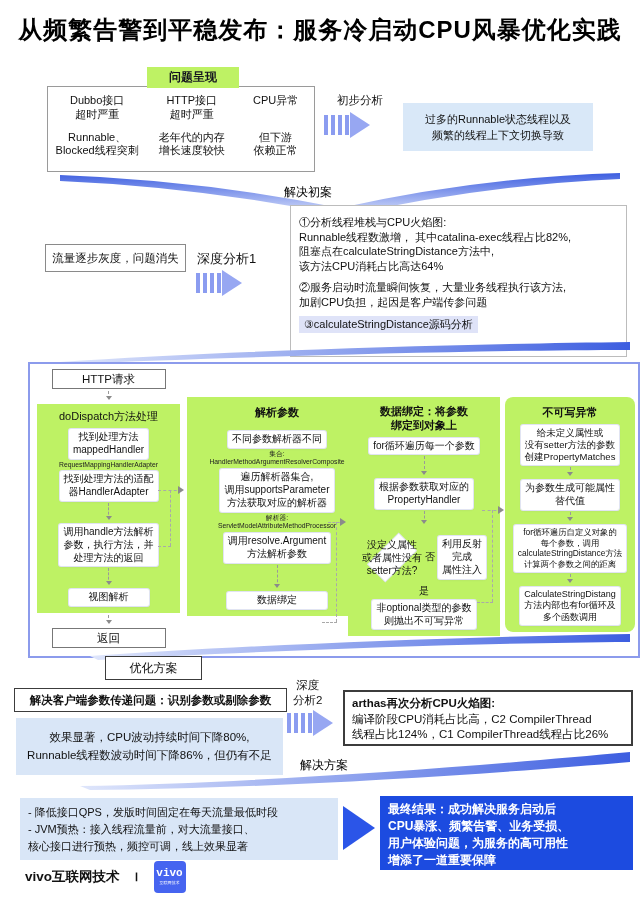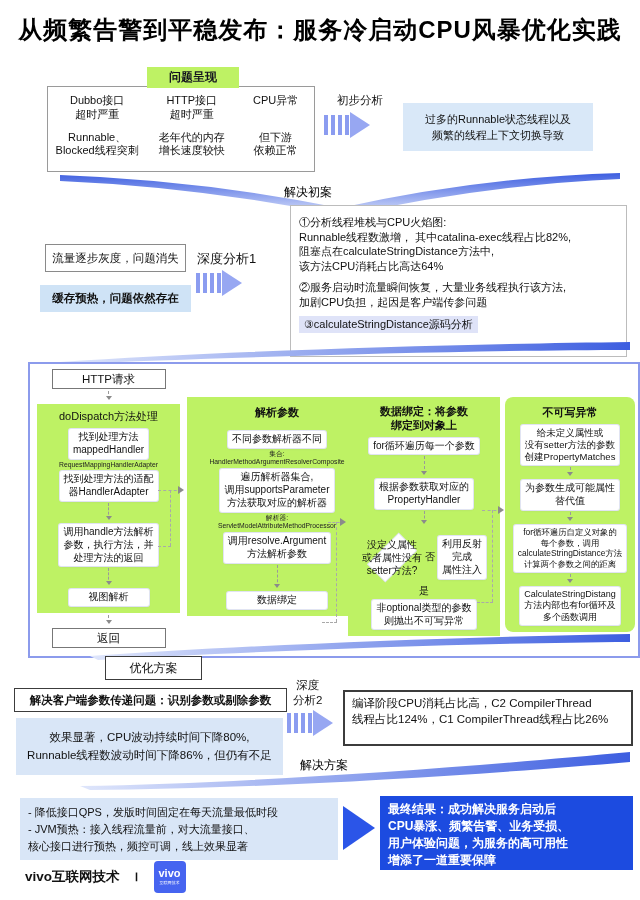--- a/index.html
+++ b/index.html
@@ -95,21 +95,21 @@
   .result { position:absolute; left:380px; top:796px; width:253px; height:74px;
             background:#1c4be0; color:#fff; font-weight:bold; font-size:12px;
             line-height:1.42; padding:5px 8px; }
 
   
   .footer { position:absolute; left:25px; top:861px; display:flex; align-items:center; gap:11px; }
   .footer .ft { font-size:13.5px; font-weight:bold; }
   .footer .sep { font-size:12px; font-weight:bold; }
   .logo { width:32px; height:32px; background:#4664f0; border-radius:4px;
           display:flex; flex-direction:column; align-items:center; justify-content:center; color:#fff; }
-  .logo .lv { font-size:11px; font-weight:bold; line-height:1; }
+  .logo .lv { font-size:11px; font-weight:bold; line-height:1;font-family:Liberation Mono, monospace; }
   .logo .ls { font-size:4px; line-height:2; }
 </style>
 </head>
 <body>
 
 <div class="page">
 
   <div class="title">从频繁告警到平稳发布：服务冷启动CPU风暴优化实践</div>
 
   <div class="problem-box"></div>
@@ -140,21 +140,20 @@
       <linearGradient id="g1" x1="0" y1="0" x2="0" y2="1">
         <stop offset="0" stop-color="#3d5ee0"></stop>
           <stop offset="1" stop-color="#dfe6fb"></stop>
       </linearGradient>
     </defs>
     <path d="M0,3 Q140,8 280,36 Q420,5 560,1 L560,7 Q424,13 284,44 Q140,15 0,9 Z" fill="url(#g1)"></path>
   </svg>
   <div class="banner-label" style="left:284px;top:184px;">解决初案</div>
 
   <div class="att-box1 center">流量逐步灰度，问题消失</div>
-  <div class="att-box2 center">缓存预热，问题依然存在</div>
   <div class="label-shen1">深度分析1</div>
   <div class="stripe-arrow sa2">
     <div class="bars"></div>
       <div class="tri"></div>
   </div>
   <div class="analysis-box">
     <div class="f pre">①分析线程堆栈与CPU火焰图:
 Runnable线程数激增， 其中catalina-exec线程占比82%,
 阻塞点在calculateStringDistance方法中,
 该方法CPU消耗占比高达64%</div>
@@ -278,20 +277,21 @@
   <div class="sol-box center">解决客户端参数传递问题：识别参数或剔除参数</div>
   <div class="eff-box center pre">效果显著，CPU波动持续时间下降80%,
 Runnable线程数波动时间下降86%，但仍有不足</div>
   <div class="label-shen2 pre">深度
 分析2</div>
   <div class="stripe-arrow sa3">
     <div class="bars"></div>
       <div class="tri"></div>
   </div>
   <div class="arthas-box">
+    <div class="t">arthas再次分析CPU火焰图:</div>
     <div class="pre">编译阶段CPU消耗占比高，C2 CompilerThread
 线程占比124%，C1 CompilerThread线程占比26%</div>
   </div>
 
   <svg class="swoosh" style="left:80px;top:752px;" width="550" height="40" viewBox="0 0 550 40">
     <defs>
       <linearGradient id="g4" x1="0" y1="0" x2="1" y2="0">
         <stop offset="0" stop-color="#dfe6fb"></stop>
           <stop offset="1" stop-color="#3d5ee0"></stop>
       </linearGradient>

